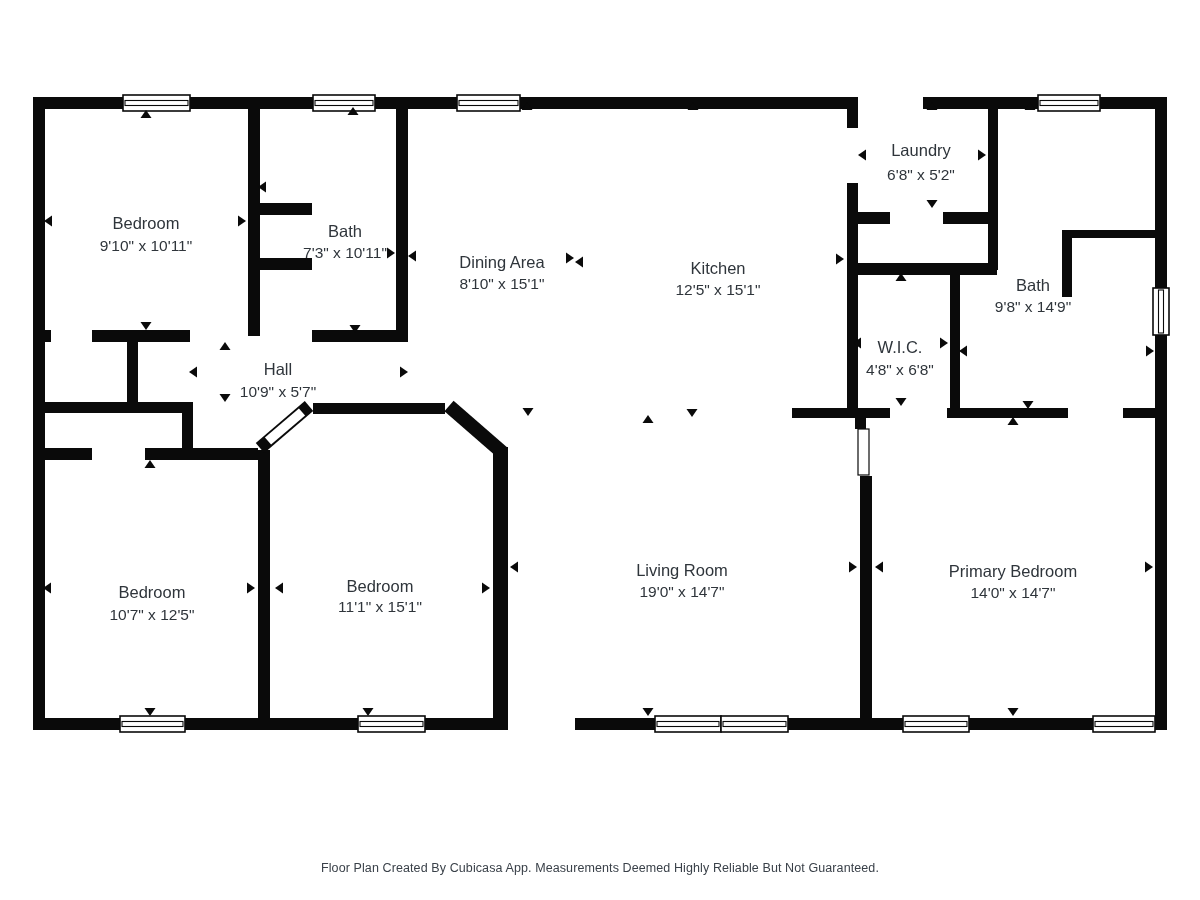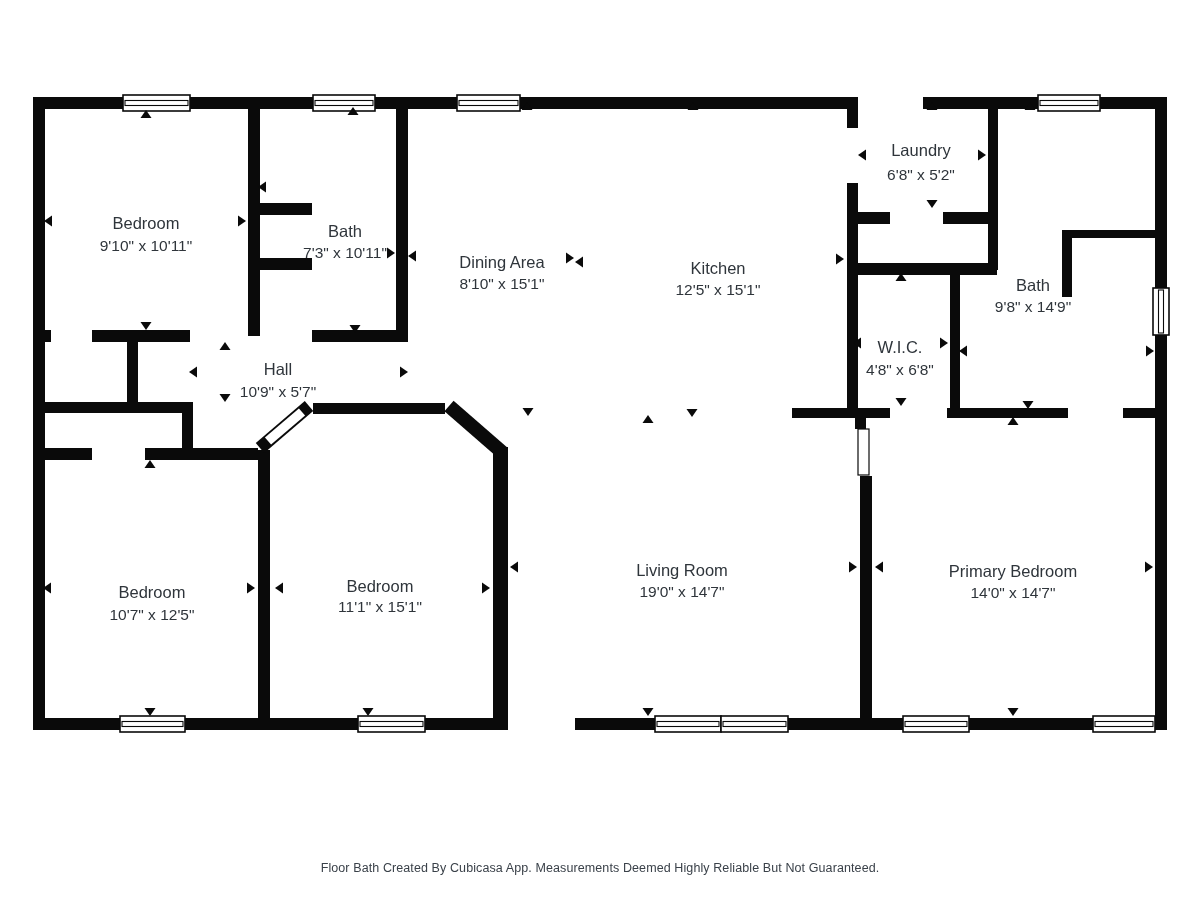--- a/index.html
+++ b/index.html
@@ -154,14 +154,14 @@
       <text x="278" y="391" text-anchor="middle" dominant-baseline="central" class="room-dims">10'9" x 5'7"</text>
       <text x="152" y="592" text-anchor="middle" dominant-baseline="central" class="room-name">Bedroom</text>
       <text x="152" y="614" text-anchor="middle" dominant-baseline="central" class="room-dims">10'7" x 12'5"</text>
       <text x="380" y="586" text-anchor="middle" dominant-baseline="central" class="room-name">Bedroom</text>
       <text x="380" y="606" text-anchor="middle" dominant-baseline="central" class="room-dims">11'1" x 15'1"</text>
       <text x="682" y="570" text-anchor="middle" dominant-baseline="central" class="room-name">Living Room</text>
       <text x="682" y="591" text-anchor="middle" dominant-baseline="central" class="room-dims">19'0" x 14'7"</text>
       <text x="1013" y="571" text-anchor="middle" dominant-baseline="central" class="room-name">Primary Bedroom</text>
       <text x="1013" y="592" text-anchor="middle" dominant-baseline="central" class="room-dims">14'0" x 14'7"</text>
     </svg>
-  <div class="footer">Floor Bath Created By Cubicasa App. Measurements Deemed Highly Reliable But Not Guaranteed.</div>
+  <div class="footer">Floor Plan Created By Cubicasa App. Measurements Deemed Highly Reliable But Not Guaranteed.</div>
 </div>
 
 </body></html>

